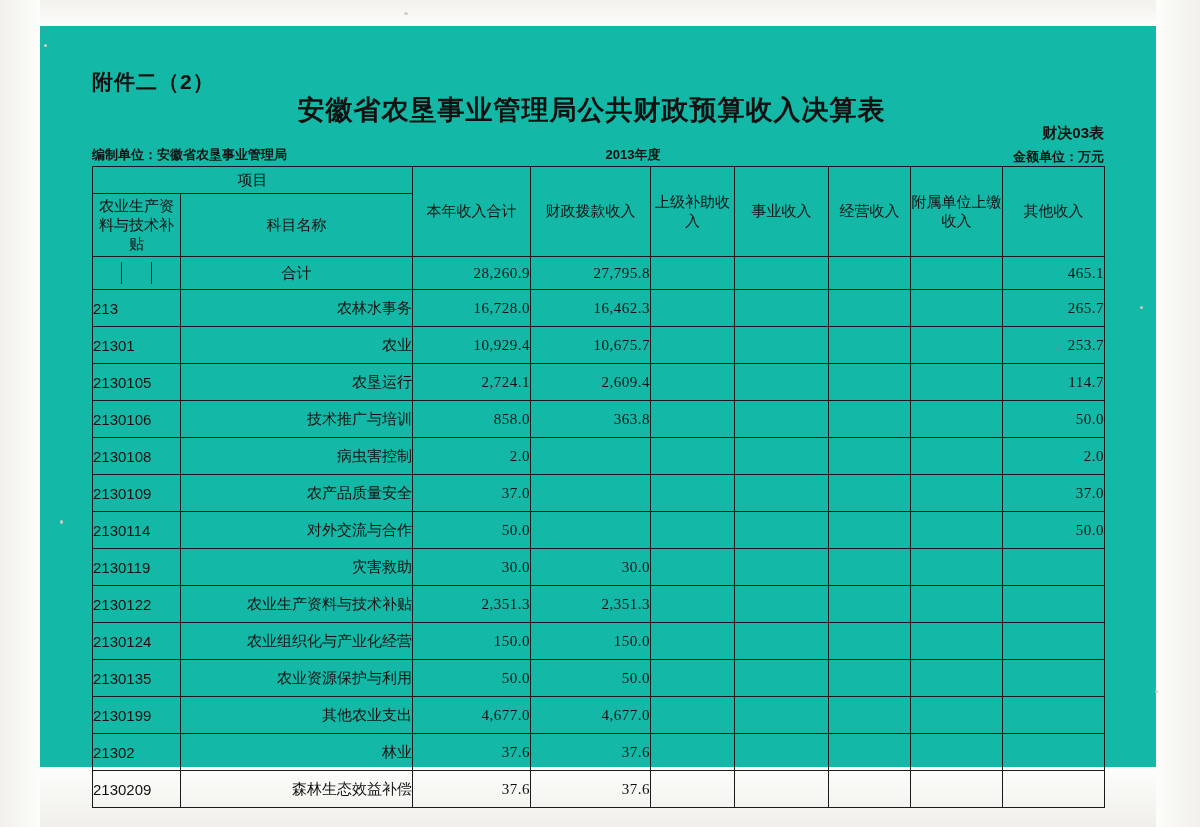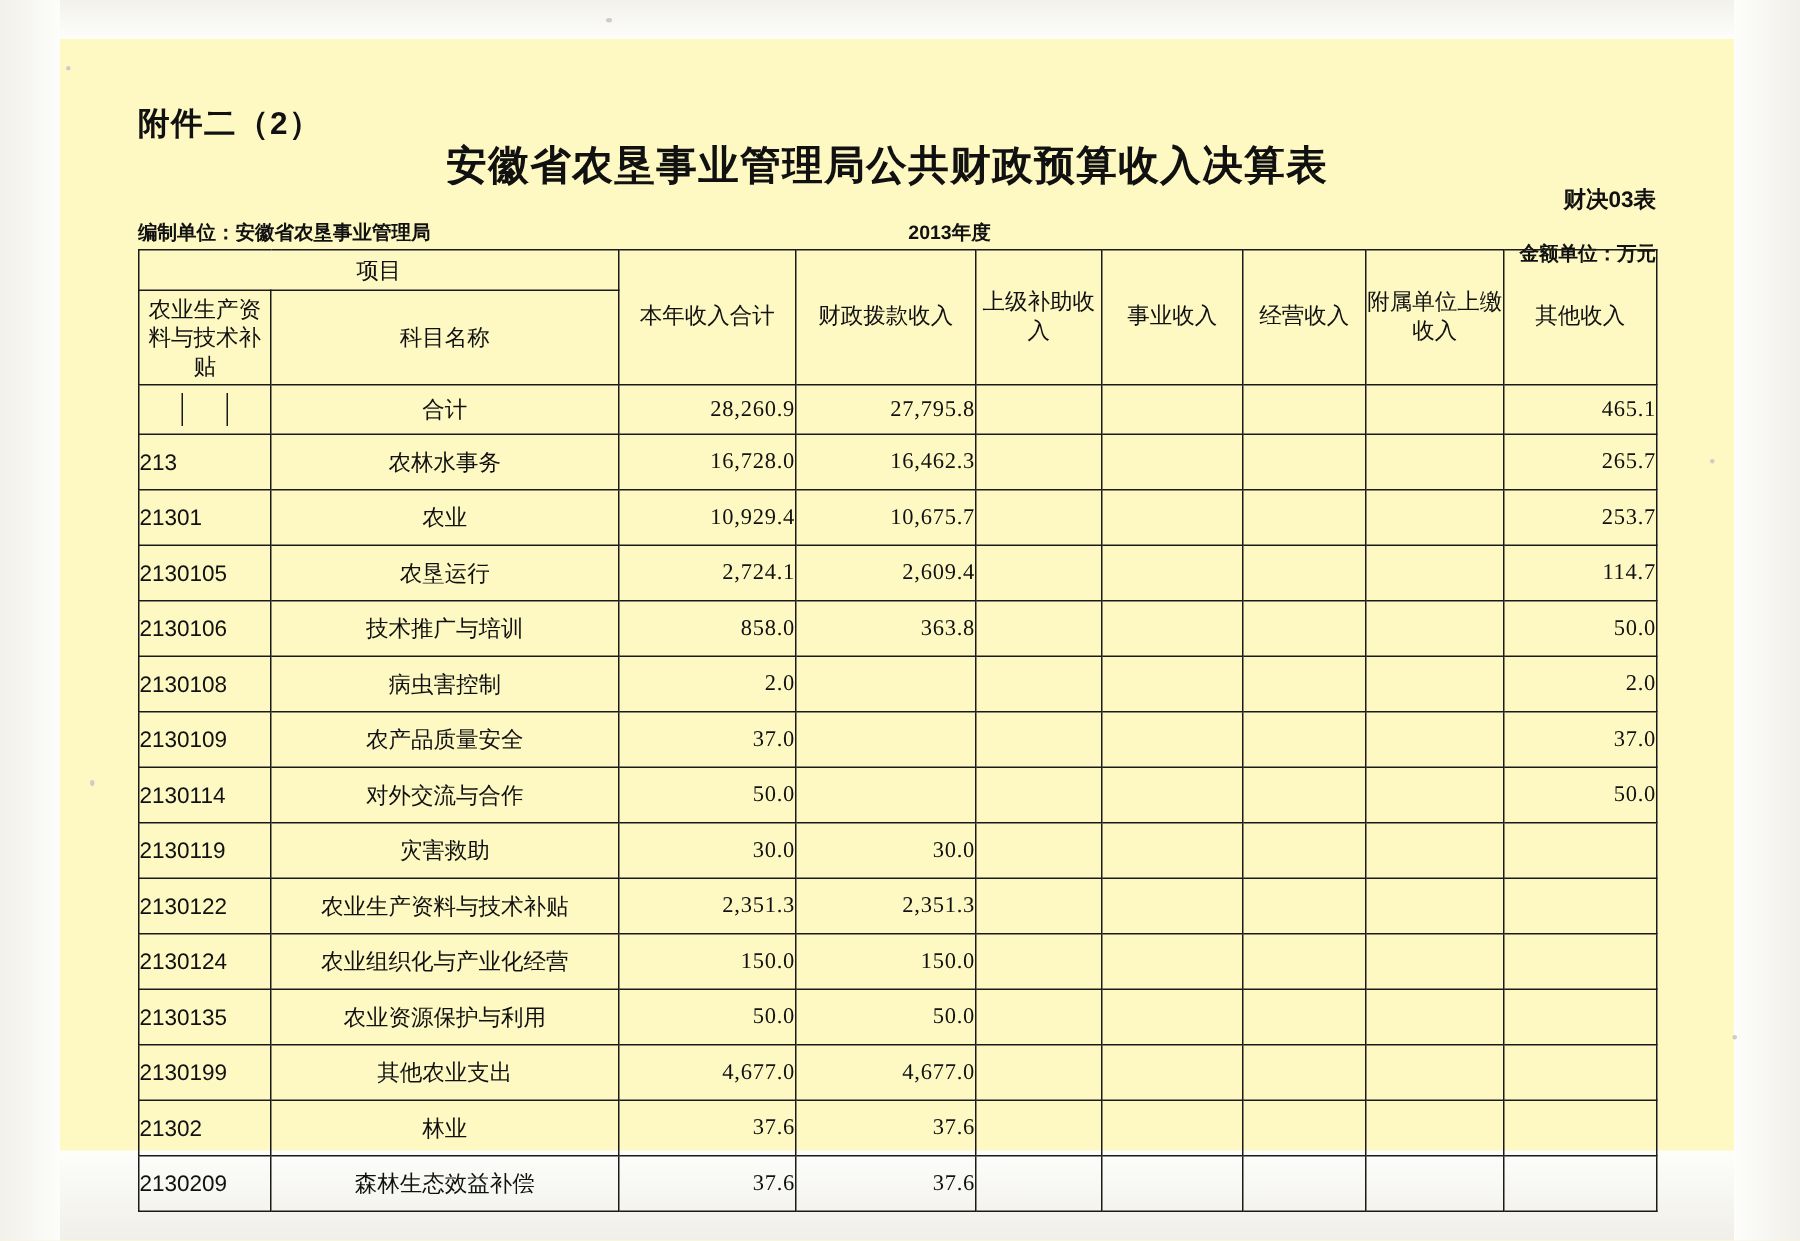--- a/index.html
+++ b/index.html
@@ -11,21 +11,21 @@
     height: 827px;
     background: #ffffff;
     font-family: "Liberation Serif", "DejaVu Serif", serif;
     color: #111;
     position: relative;
     overflow: hidden;
   }
   .page {
     position: absolute;
     inset: 0;
-    background: #fef9c3;
+    background: #14b8a6;
   }
   
   .scan-edge-top {
     position: absolute;
     top: 0; left: 0; right: 0; height: 26px;
     background: linear-gradient(#f2f1ec, #fdfdfb);
     pointer-events: none;
   }
   .scan-edge-bottom {
     position: absolute;
@@ -94,21 +94,21 @@
     left: 0; top: 0;
   }
   .meta-center {
     position: absolute;
     left: 0; right: 0; top: 0;
     text-align: center;
     padding-left: 70px;
   }
   .meta-right {
     position: absolute;
-    right: 0; top: 14px;
+    right: 0; top: 2px;
   }
 
   table.budget {
     position: absolute;
     left: 92px;
     top: 166px;
     width: 1012px;
     border-collapse: collapse;
     table-layout: fixed;
     font-family: "Liberation Sans", "DejaVu Sans", sans-serif;
@@ -151,21 +151,21 @@
 
   td.code {
     height: 36px;
     padding-left: 6px;
     text-align: left;
     font-size: 15px;
     font-family: "Liberation Sans", "DejaVu Sans", sans-serif;
   }
   td.name {
     padding-left: 18px;
-    text-align: center;
+    text-align: right;
     font-size: 16px;
   }
   td.name.center {
     text-align: center;
     padding-left: 0;
   }
   td.num {
     text-align: right;
     padding-right: 10px;
     font-size: 16px;

